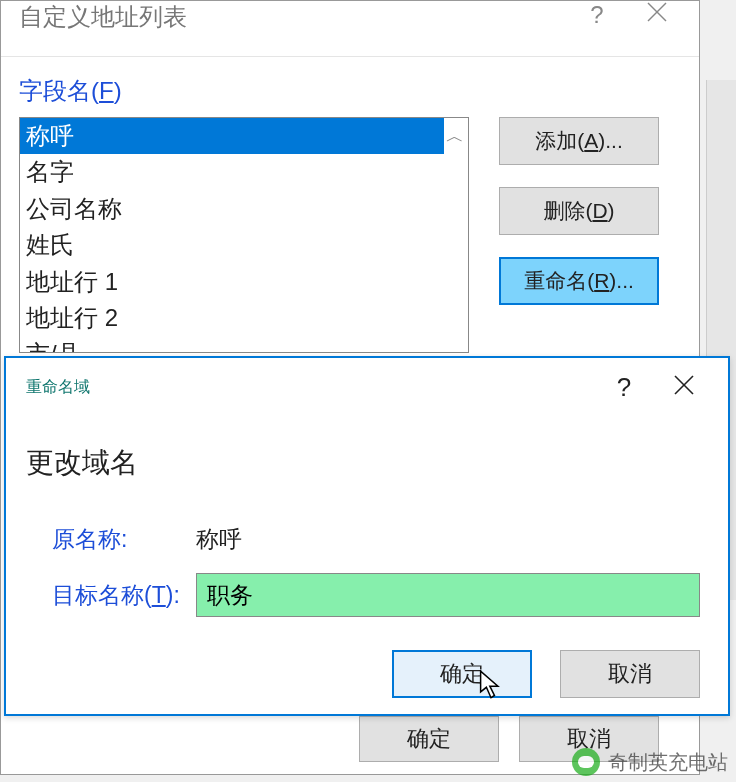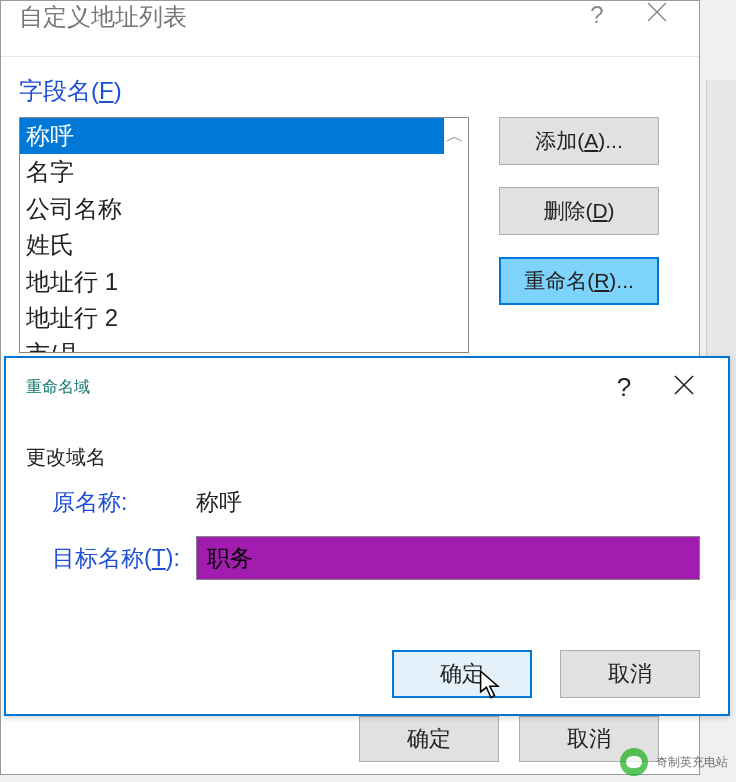--- a/index.html
+++ b/index.html
@@ -158,34 +158,34 @@
     width: 60px;
     text-align: center;
     font-size: 26px;
     color: #222;
     cursor: pointer;
   }
   .dlg-rename .titlebar .close-btn svg { width: 22px; height: 22px; }
   .dlg-rename .titlebar .close-btn svg line { stroke: #222; stroke-width: 1.6; }
 
   .dlg-rename .body { padding: 28px 28px 0 20px; }
-  .section-label { font-size: 20px; color: #222; margin-bottom: 16px; }
+  .section-label { font-size: 28px; color: #222; margin-bottom: 42px; }
 
   .form-row { display: flex; align-items: center; margin-bottom: 18px; }
   .form-row .label { width: 170px; font-size: 23px; color: #1d4ed8; padding-left: 26px; }
   .form-row .label .accel { text-decoration: underline; }
   .form-row .value { font-size: 23px; color: #222; }
   .form-row input[type=text] {
     flex: 1;
     height: 44px;
     border: 1px solid #888;
     font-size: 23px;
     padding: 0 10px;
     outline: none;
-    background: #a21caf;
+    background: #86efac;
   }
 
   .dlg-rename .footer {
     position: absolute;
     right: 28px;
     bottom: 16px;
     display: flex;
     gap: 28px;
   }
   .dlg-rename .foot-btn {
@@ -222,21 +222,21 @@
     z-index: 60;
   }
   .wm-circle {
     width: 28px; height: 28px; border-radius: 50%;
     background: #1aad19;
     display: flex; align-items: center; justify-content: center;
   }
   .wm-circle .dots {
     width: 16px; height: 12px; border-radius: 6px; background: #fff;
   }
-  .wm-text { font-size: 12px; color: #333; font-weight: 500; }
+  .wm-text { font-size: 20px; color: #333; font-weight: 500; }
 </style>
 </head>
 <body>
 
 <div class="bg-stripe"></div>
 
 <div class="dlg-main">
   <div class="titlebar">
     <div class="title">自定义地址列表</div>
     <div class="help-btn">?</div>

